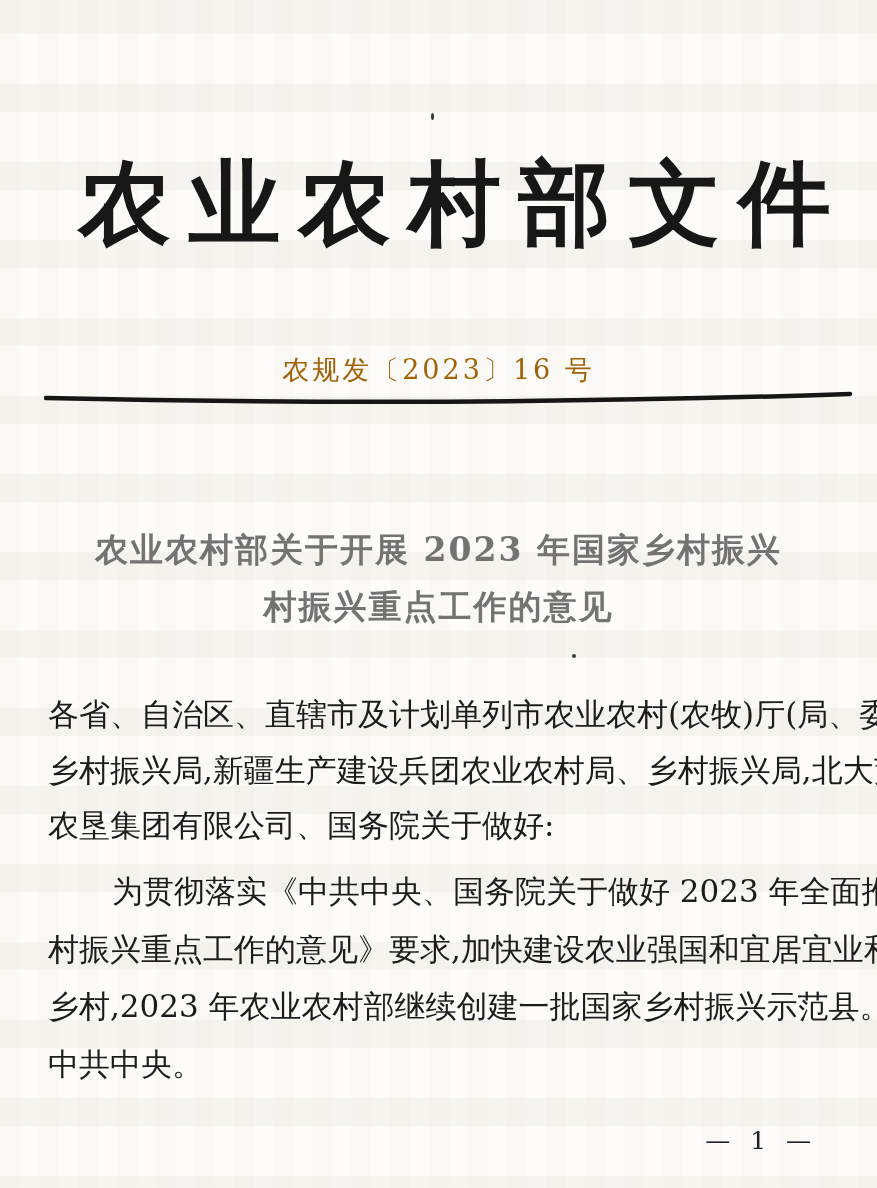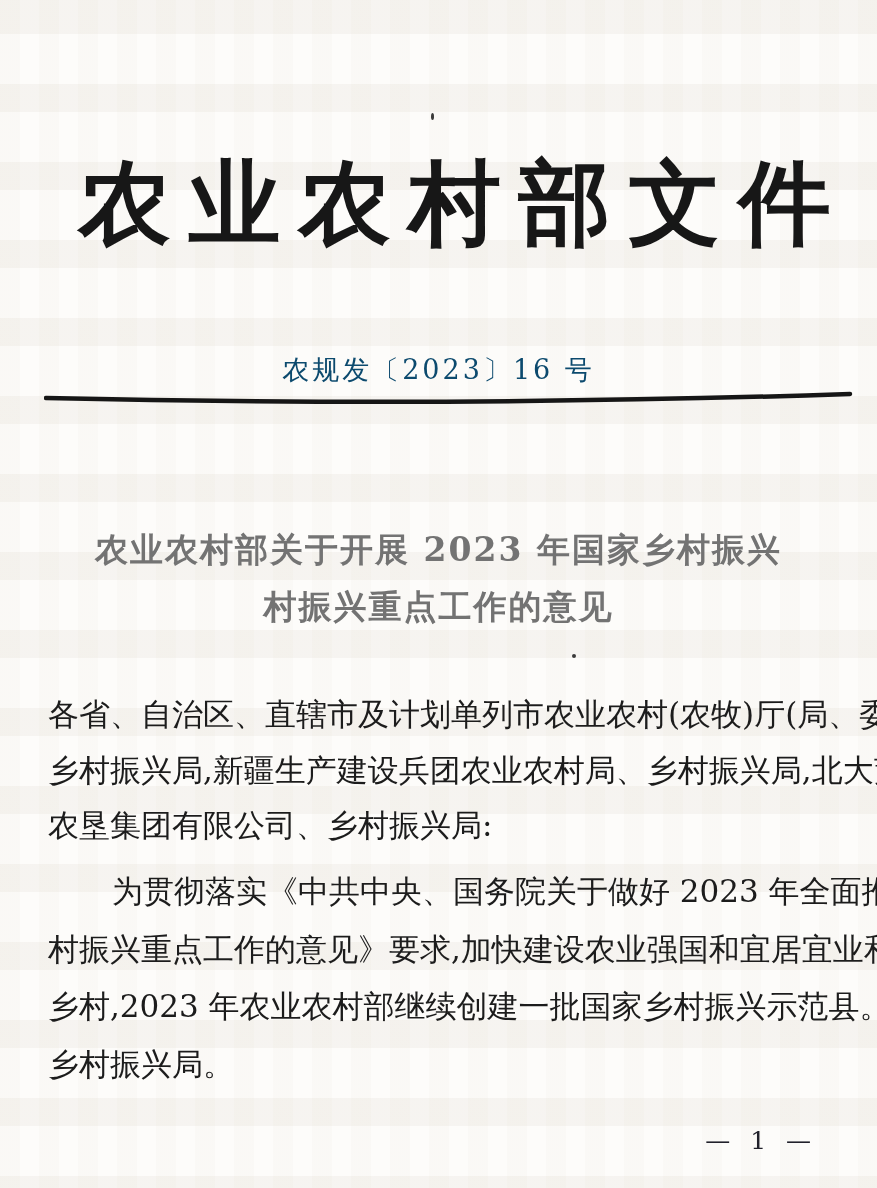--- a/index.html
+++ b/index.html
@@ -30,21 +30,21 @@
     text-align:center;
     transform:translateX(25px);
     font-size:92px;font-weight:700;
     letter-spacing:18px;
     color:#171717;
     white-space:nowrap;
   }
   .doc-number{
     position:absolute;top:352px;left:0;width:100%;
     text-align:center;
-    font-size:27px;color:#0c4a6e;
+    font-size:27px;color:#a16207;
     letter-spacing:3px;
     white-space:nowrap;
   }
   .rule{
     position:absolute;top:390px;left:44px;width:810px;height:18px;
   }
   .title-block{
     position:absolute;top:521px;left:0;width:100%;
     text-align:center;
     font-size:33px;font-weight:700;color:#737373;
@@ -89,28 +89,28 @@
     </div>
 
     <div class="title-block">
       <div class="line">农业农村部关于开展 2023 年国家乡村振兴</div>
       <div class="line">村振兴重点工作的意见</div>
     </div>
 
     <div class="body-par par-1">
       <div class="line">各省、自治区、直辖市及计划单列市农业农村(农牧)厅(局、委)、</div>
       <div class="line">乡村振兴局,新疆生产建设兵团农业农村局、乡村振兴局,北大荒</div>
-      <div class="line">农垦集团有限公司、乡村振兴局:</div>
+      <div class="line">农垦集团有限公司、国务院关于做好:</div>
     </div>
 
     <div class="body-par par-2">
       <div class="line">为贯彻落实《中共中央、国务院关于做好 2023 年全面推进乡</div>
       <div class="line">村振兴重点工作的意见》要求,加快建设农业强国和宜居宜业和美</div>
       <div class="line">乡村,2023 年农业农村部继续创建一批国家乡村振兴示范县。现</div>
-      <div class="line">乡村振兴局。</div>
+      <div class="line">中共中央。</div>
     </div>
 
     <div class="page-number">— 1 —</div>
 
     <div class="speck speck-1"></div>
     <div class="speck speck-2"></div>
 
   </div>
 </div>
 

